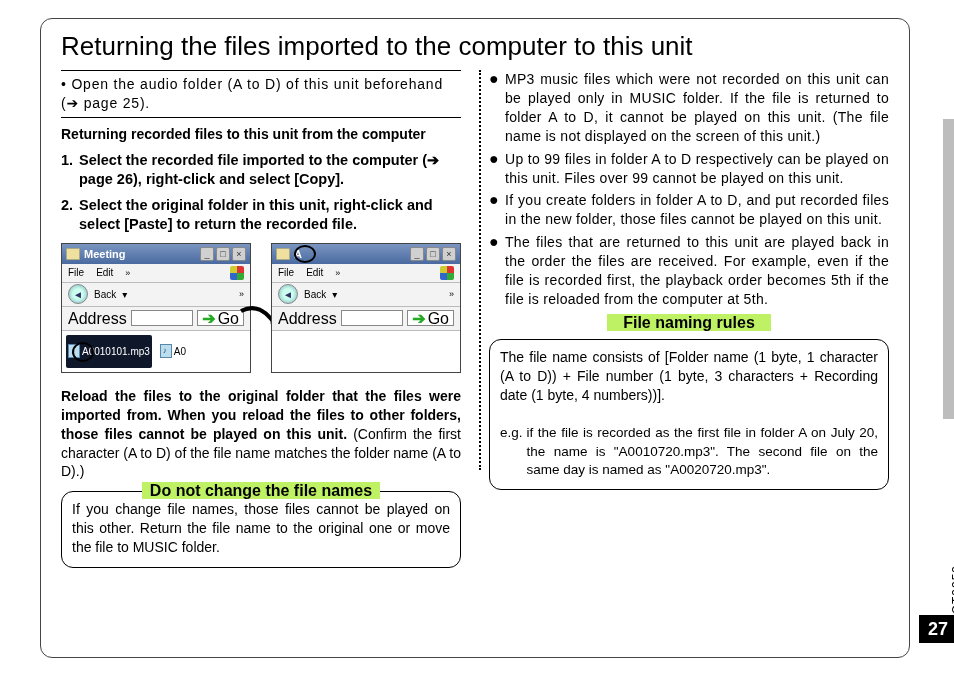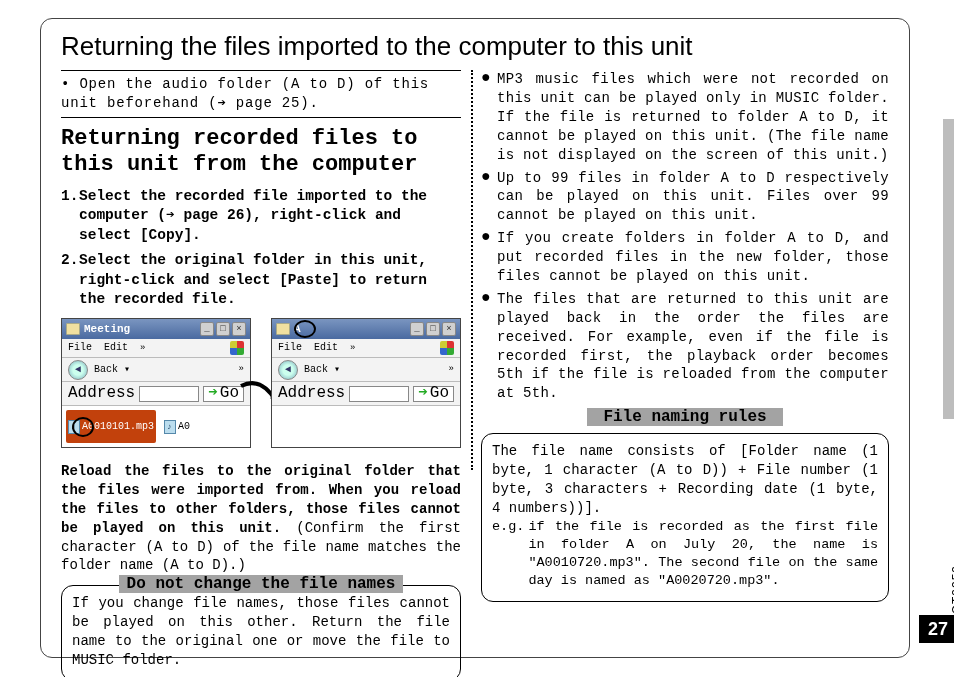--- a/index.html
+++ b/index.html
@@ -24,23 +24,22 @@
     left: 40px;
     padding: 10px 20px 14px 20px;
   }
   h1.main-title {
     font-size: 26px;
     font-weight: normal;
     margin-bottom: 6px;
   }
   .columns {
     display: flex;
-    gap: 20px;
+    gap: 28px;
     height: 570px;
-    font-family: Liberation Mono, monospace;
   }
   .col-left { width: 400px; }
   .col-right { width: 410px; position: relative; }
   .divider {
     width: 0;
     border-left: 2px dotted #000;
     height: 400px;
     position: absolute;
     left: -10px;
     top: 0;
@@ -48,21 +47,21 @@
   .intro-box {
     border-top: 1px solid #000;
     border-bottom: 1px solid #000;
     padding: 4px 0;
     font-size: 14px;
     margin-bottom: 8px;
     letter-spacing: 0.8px;
   }
   .intro-box .bullet { font-size: 14px; }
   h2.sub-title {
-    font-size: 22px;
+    font-size: 14px;
     font-weight: bold;
     margin: 6px 0 8px 0;
     line-height: 1.2;
   }
   .steps { font-weight: bold; font-size: 14.5px; }
   .steps .step { margin-bottom: 6px; display: flex; }
   .steps .num { width: 18px; flex-shrink: 0; }
   .explorers {
     display: flex;
     gap: 20px;
@@ -104,21 +103,21 @@
   }
   .nav-btn { width:20px;height:20px; border-radius:50%; background:radial-gradient(circle,#cfe 40%,#7ab); border:1px solid #888; display:flex;align-items:center;justify-content:center; color:#336; font-size:10px;}
   .exp-addr {
     background:#f3f3f3; height:24px; display:flex; align-items:center; padding:0 6px; gap:4px; border-bottom:1px solid #bbb; font-size:16px;
   }
   .addr-input { flex:1; height:16px; background:#fff; border:1px solid #888; padding:0 3px; display:flex;align-items:center;}
   .go-btn { height:16px; padding:0 4px; border:1px solid #888; background:#fff; display:flex;align-items:center; gap:2px;}
   .go-arrow { color:#2a2; font-weight:bold; }
   .exp-body { flex:1; background:#fff; display:flex; padding:4px; gap:8px; overflow:hidden;}
   .file-item { display:flex; align-items:center; gap:2px; font-size:10px; }
-  .file-item.selected { background:#c2410c; color:#fff; padding:1px 2px; border-radius:2px;}
+  .file-item.selected { background:#0f172a; color:#fff; padding:1px 2px; border-radius:2px;}
   .mp3-icon { width:12px;height:14px; background:#bde; border:1px solid #58a; position:relative;}
   .mp3-icon::after{content:"♪"; font-size:8px; position:absolute; top:1px; left:2px; color:#246;}
   .circle-mark {
     position:absolute;
     width:22px; height:26px;
     border:2.5px solid #000;
     border-radius:50%;
     background:transparent;
   }
   .circle-a { top:1px; left:22px; width:22px; height:18px;}
@@ -142,38 +141,38 @@
     text-align: justify;
   }
   .rounded-box .box-title {
     position: absolute;
     top: -12px;
     left: 0; right:0;
     text-align: center;
     font-weight: bold;
     font-size: 16px;
   }
-  .rounded-box .box-title span{ background:#a3a3a3; padding:0 8px;}
+  .rounded-box .box-title span{ background:#bef264; padding:0 8px;}
   .bullets-right li {
     list-style: none;
     display: flex;
     margin-bottom: 4px;
     font-size: 14px;
     text-align: justify;
     letter-spacing: 0.3px;
   }
   .bullets-right li .blt {
     font-size: 16px;
     width: 16px;
     flex-shrink: 0;
     line-height: 1.1;
   }
   .naming-box { margin-top: 30px; }
   .naming-box .box-title { font-size: 16px; top:-26px; line-height:1.15;}
-  .eg { display:flex; gap:4px; margin-top:0; font-size:13.5px;}
+  .eg { display:flex; gap:4px; margin-top:20px; font-size:13.5px;}
   .eg .eg-label { flex-shrink:0; }
   .side-code {
     position: absolute;
     right: -40px;
     bottom: 76px;
     transform: rotate(-90deg);
     transform-origin: right top;
     font-size: 12px;
     letter-spacing: 1px;
   }

